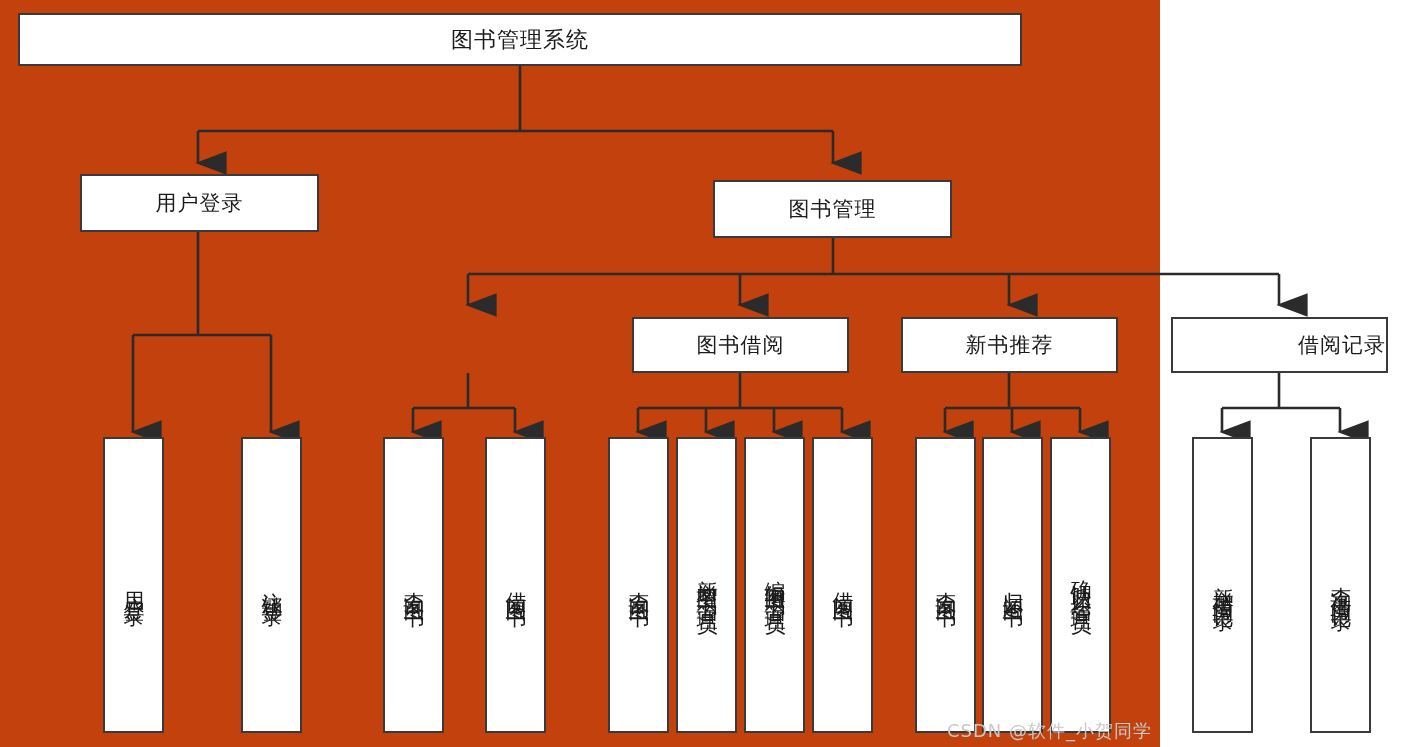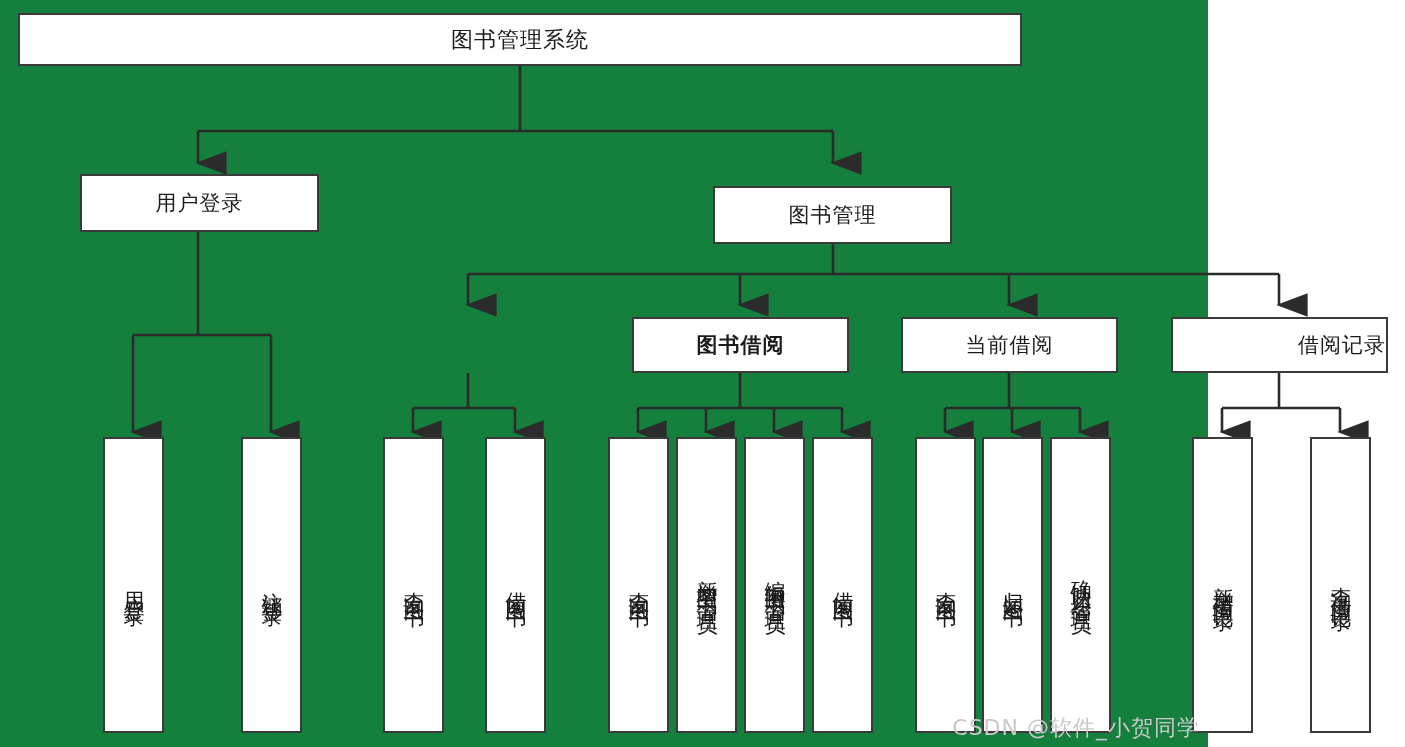--- a/index.html
+++ b/index.html
@@ -1,20 +1,20 @@
 <!DOCTYPE html>
 <html><head>
 <meta charset="utf-8">
 <style>
   html,body{margin:0;padding:0;background:#ffffff;}
   body{
     font-family:"DejaVu Sans","Liberation Sans",sans-serif;
     width:1405px;height:747px;overflow:hidden;
   }
-  #canvas{position:relative;width:1160px;height:747px;background:#15803d;padding-left:48px;}
+  #canvas{position:relative;width:1160px;height:747px;background:#c2410c;}
   svg#wires{position:absolute;left:0;top:0;width:1405px;height:747px;}
 
   .node{
     position:absolute;
     box-sizing:border-box;
     background:#ffffff;
     border:2px solid #3a3a3a;
     display:flex;
     align-items:center;
     justify-content:center;
@@ -33,21 +33,21 @@
     text-orientation:upright;
     letter-spacing:5px;
     line-height:1;
     white-space:nowrap;
     display:block;
   }
   .watermark{
     position:absolute;
     right:8px;
     bottom:4px;
-    font-size:22px;
+    font-size:18px;
     color:#c9c9c9;
     letter-spacing:1px;
     white-space:nowrap;
     pointer-events:none;
   }
 </style>
 </head>
 <body>
 
 <div id="canvas">
@@ -105,31 +105,31 @@
   </svg>
 
   <div class="node root horiz" style="left:18px;top:13px;width:1004px;height:53px;">
     <span>图书管理系统</span>
   </div>
 
   <div class="node horiz" style="left:80px;top:174px;width:239px;height:58px;">
     <span>用户登录</span>
   </div>
 
-  <div class="node horiz" style="left:713px;top:186px;width:239px;height:58px;align-items:center;">
+  <div class="node horiz" style="left:713px;top:180px;width:239px;height:58px;align-items:center;">
     <span>图书管理</span>
   </div>
 
 
-  <div class="node horiz" style="left:632px;top:317px;width:217px;height:56px;font-weight:bold;">
+  <div class="node horiz" style="left:632px;top:317px;width:217px;height:56px;">
     <span>图书借阅</span>
   </div>
 
   <div class="node horiz" style="left:901px;top:317px;width:217px;height:56px;">
-    <span>当前借阅</span>
+    <span>新书推荐</span>
   </div>
 
   <div class="node horiz" style="left:1171px;top:317px;width:217px;height:56px;justify-content:flex-end;">
     <span>借阅记录</span>
   </div>
 
   <div class="node leaf" style="left:103px;top:437px;width:61px;height:296px;">
     <span class="vtext">用户登录</span>
   </div>
 

